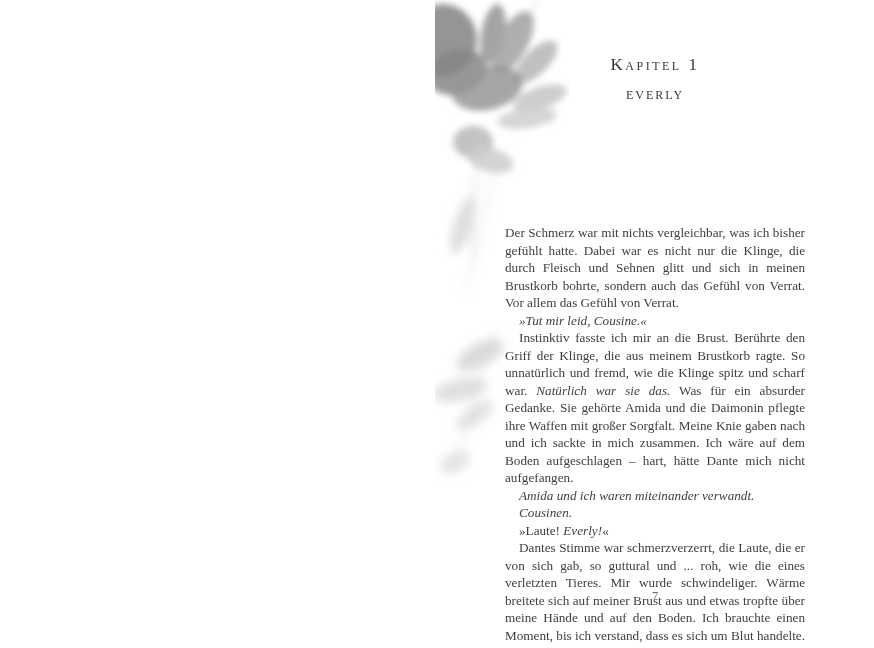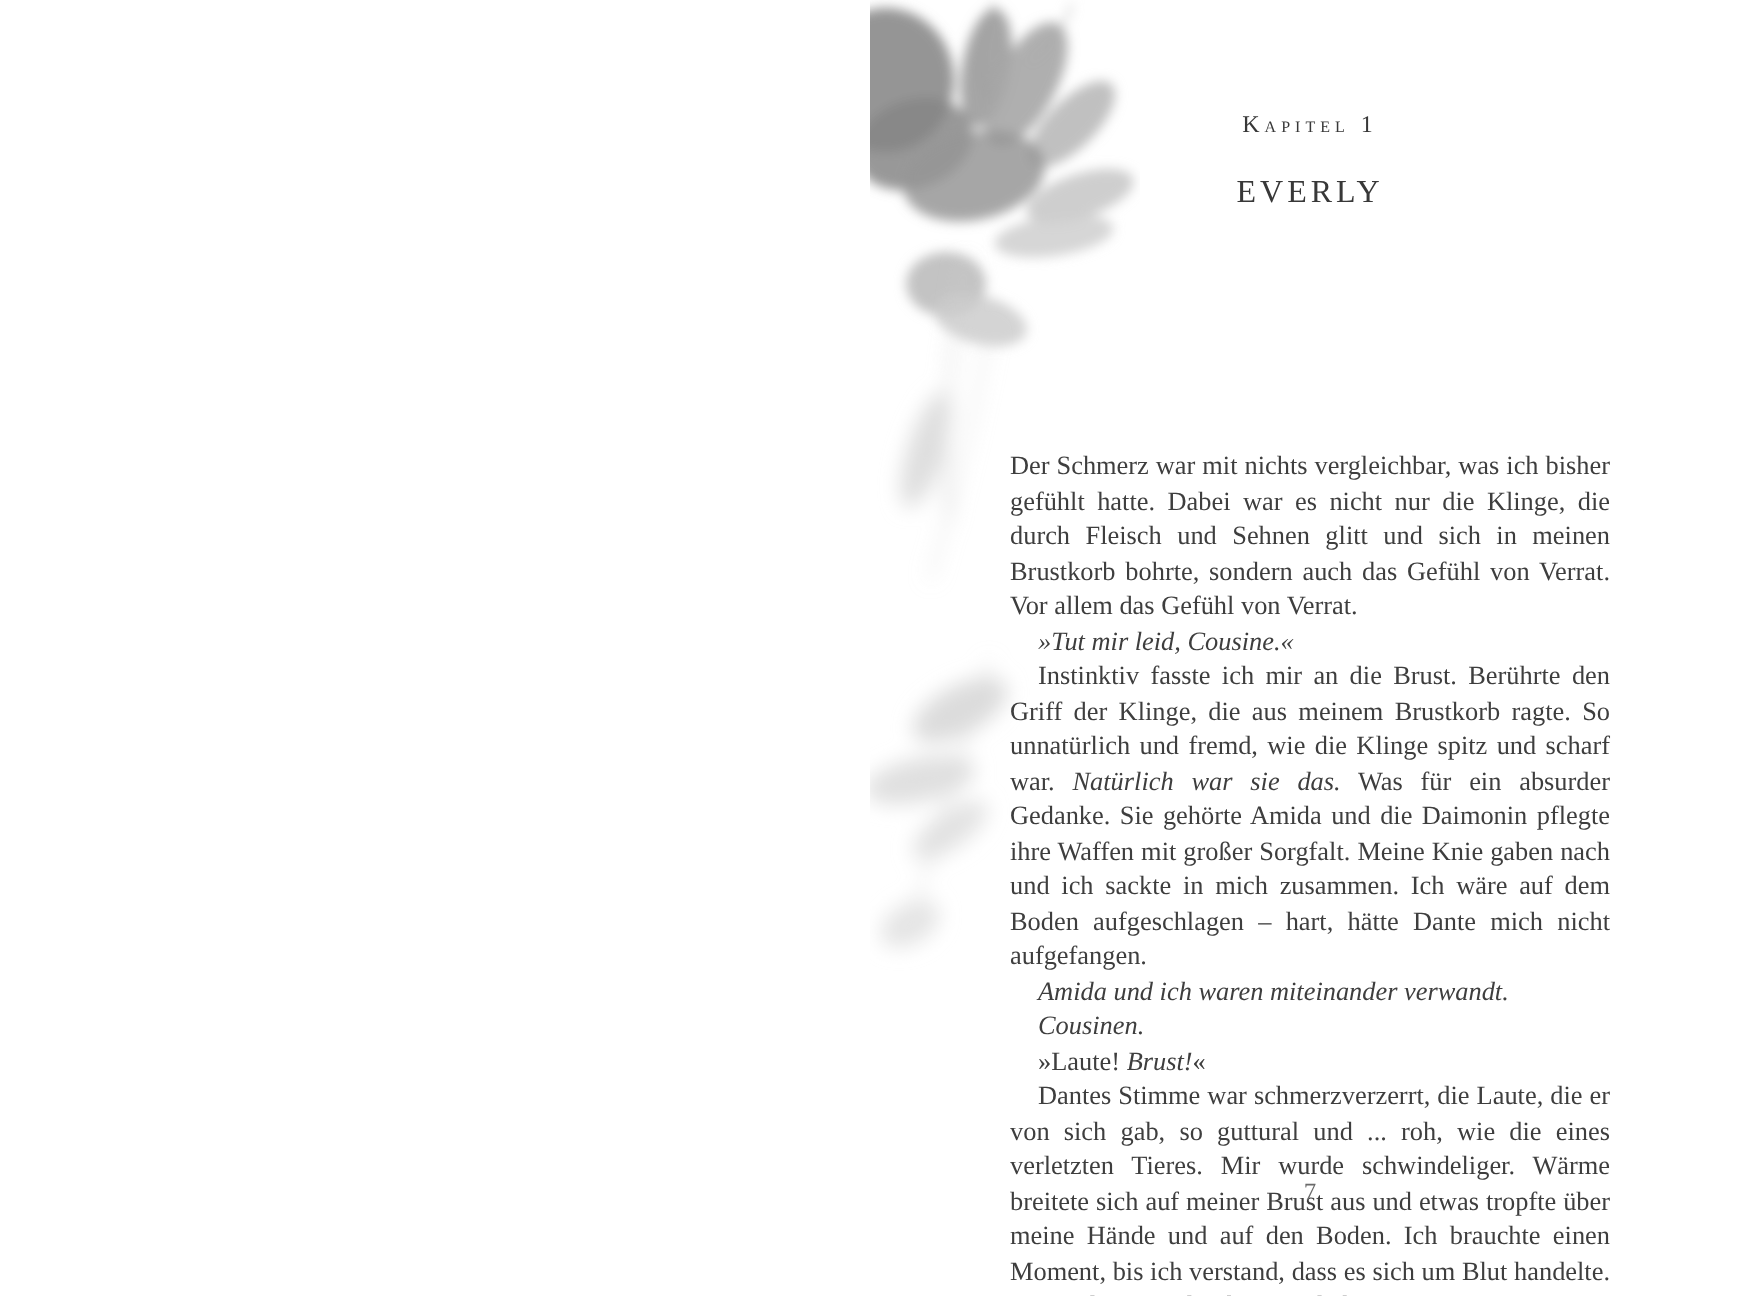--- a/index.html
+++ b/index.html
@@ -32,31 +32,31 @@
     width: 300px;
     height: 648px;
   }
   .chapter-label {
     position: absolute;
     top: 55px;
     left: 0;
     right: 0;
     text-align: center;
     font-variant: small-caps;
-    font-size: 12px;
+    font-size: 17px;
     letter-spacing: 2.5px;
     color: #383838;
   }
   .chapter-title {
     position: absolute;
     top: 88px;
     left: 0;
     right: 0;
     text-align: center;
-    font-size: 16px;
+    font-size: 12px;
     letter-spacing: 2px;
     color: #383838;
   }
   .body-text {
     position: absolute;
     top: 187px;
     left: 0;
     width: 300px;
     font-size: 13.2px;
     line-height: 17.5px;
@@ -133,20 +133,20 @@
     <div class="chapter-label">Kapitel 1</div>
 
     <div class="chapter-title">EVERLY</div>
 
     <div class="body-text">
       <p class="para"><span>Der Schmerz war mit nichts vergleichbar, was ich bisher gefühlt hatte. Dabei war es nicht nur die Klinge, die durch Fleisch und Sehnen glitt und sich in meinen Brustkorb bohrte, sondern auch das Gefühl von Verrat. Vor allem das Gefühl von Verrat.</span></p>
       <p class="para indent"><span class="it">»Tut mir leid, Cousine.«</span></p>
       <p class="para indent"><span>Instinktiv fasste ich mir an die Brust. Berührte den Griff der Klinge, die aus meinem Brustkorb ragte. So unnatürlich und fremd, wie die Klinge spitz und scharf war. </span><span class="it">Natürlich war sie das.</span><span> Was für ein absurder Gedanke. Sie gehörte Amida und die Daimonin pflegte ihre Waffen mit großer Sorgfalt. Meine Knie gaben nach und ich sackte in mich zusammen. Ich wäre auf dem Boden aufgeschlagen – hart, hätte Dante mich nicht aufgefangen.</span></p>
       <p class="para indent"><span class="it">Amida und ich waren miteinander verwandt.</span></p>
       <p class="para indent"><span class="it">Cousinen.</span></p>
-      <p class="para indent"><span>»Laute! </span><span class="it">Brust!</span><span>«</span></p>
+      <p class="para indent"><span>»Laute! </span><span class="it">Everly!</span><span>«</span></p>
       <p class="para indent"><span>Dantes Stimme war schmerzverzerrt, die Laute, die er von sich gab, so guttural und ... roh, wie die eines verletzten Tieres. Mir wurde schwindeliger. Wärme breitete sich auf meiner Brust aus und etwas tropfte über meine Hände und auf den Boden. Ich brauchte einen Moment, bis ich verstand, dass es sich um Blut handelte. Mein Blut. Wie durch einen dichten</span></p>
     </div>
 
     <div class="page-number">7</div>
 
   </div>
 </div>
 
 </body></html>

